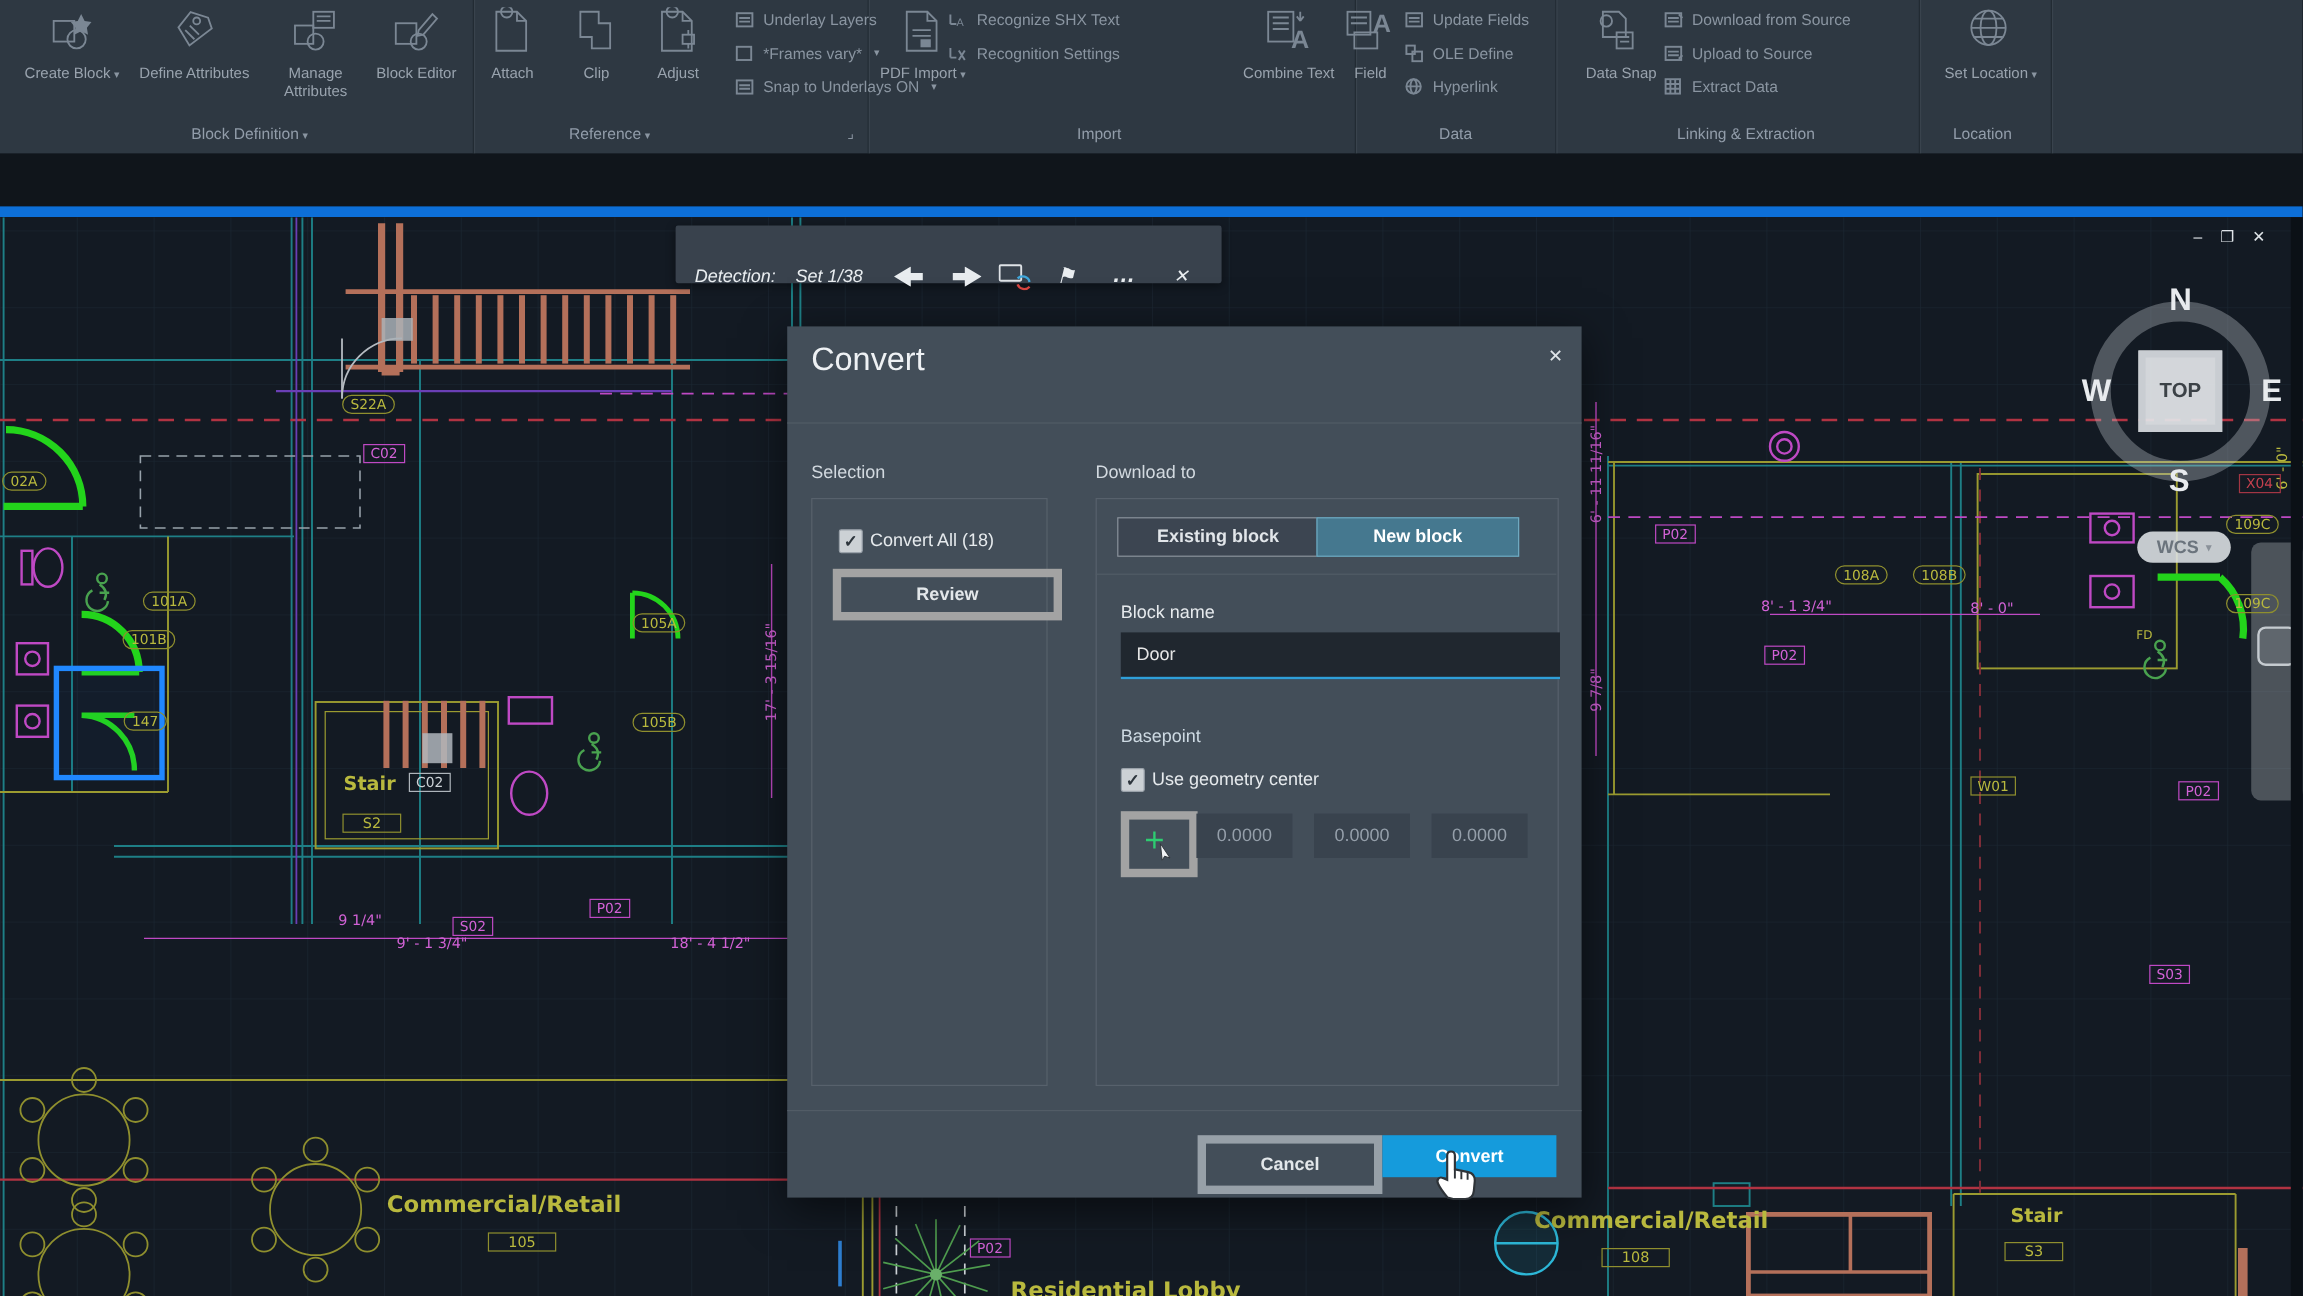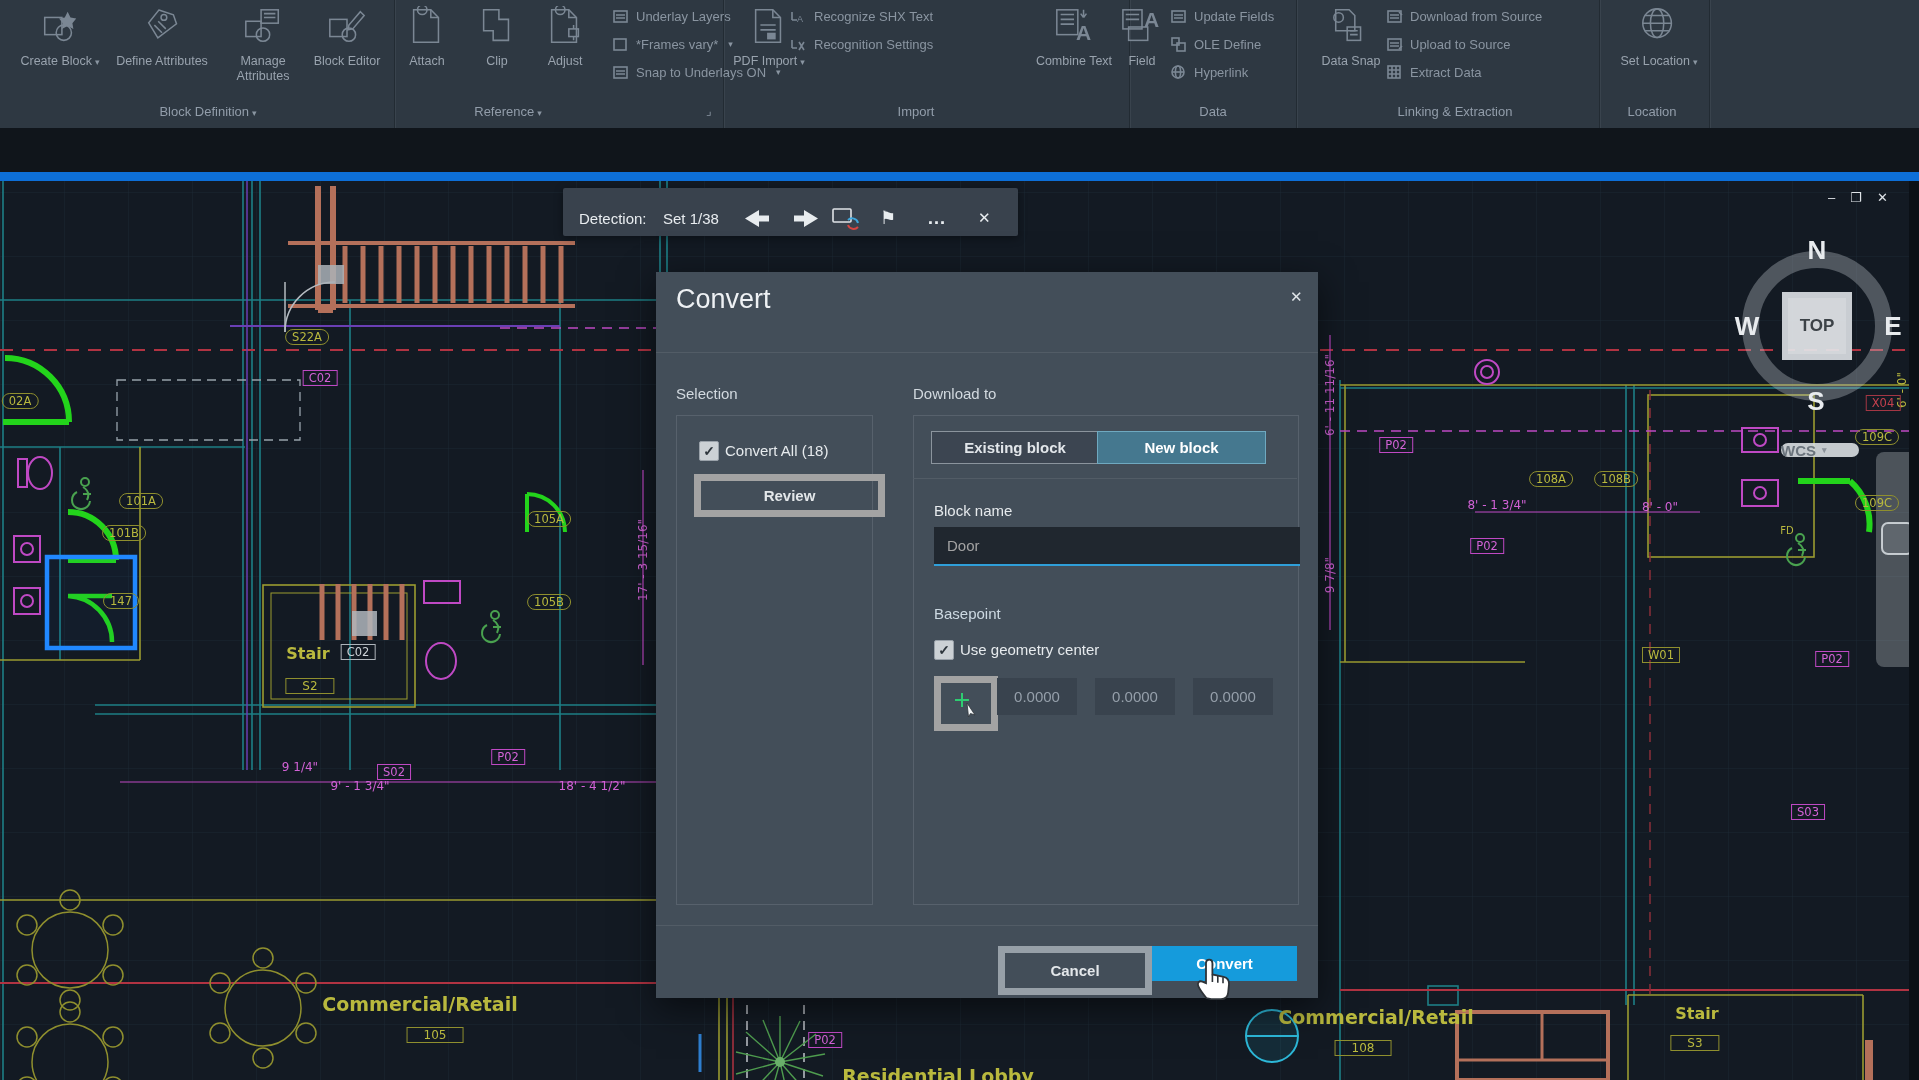--- a/index.html
+++ b/index.html
@@ -35,49 +35,49 @@
   .c-olive{color:#b9b93e;border-color:#8f8f2e;}
   .c-magenta{color:#d262d6;border-color:#bf49c4;}
   .c-white{color:#ccd2d7;border-color:#aeb5bb;}
   .c-red{color:#c4404e;border-color:#a33644;}
   
   #winctl{position:absolute;left:1828px;top:190px;display:flex;gap:15px;color:#dfe4e8;font-size:13px;}
   #winctl span{cursor:default;}
   
   #detbar{position:absolute;left:563px;top:188px;width:455px;height:48px;background:#39424d;border-radius:2px;
           box-shadow:0 2px 8px rgba(0,0,0,.4);color:#e9edf0;font-size:15px;}
-  #detbar .it{position:absolute;top:4px;height:52px;display:flex;align-items:center;}
+  #detbar .it{position:absolute;top:16px;height:52px;display:flex;align-items:center;font-style:italic;}
   
   #dialog{position:absolute;left:656px;top:272px;width:662px;height:726px;background:#434e59;
           box-shadow:0 10px 34px rgba(0,0,0,.55);color:#e6eaed;}
   #dialog .abs{position:absolute;}
   .dlg-title{font-size:27px;color:#eef1f4;}
   .hr{position:absolute;height:1px;background:#525c66;}
   .grpbox{position:absolute;border:1px solid #57616c;}
   .seclabel{font-size:15px;color:#d2d9df;}
   .cbx{width:18px;height:18px;background:#ccd1d5;border:1px solid #9aa2aa;border-radius:2px;
        display:flex;align-items:center;justify-content:center;color:#2e363d;font-size:14px;font-weight:bold;}
   .btn-outline{border:7px solid #a3a3a3;background:transparent;color:#e3e7ea;font-weight:bold;font-size:15px;
        display:flex;align-items:center;justify-content:center;font-family:"Liberation Sans",sans-serif;}
   .tgl{display:flex;align-items:center;justify-content:center;font-size:15px;font-weight:bold;}
   .tgl-off{background:#3c4551;border:1px solid #8b949d;color:#e2e6ea;}
   .tgl-on{background:#45788f;border:1px solid #6fa9c0;color:#ffffff;}
-  .txtinput{background:#20272f;border:none;border-bottom:2px solid #2f9fd9;color:#a3a3a3;font-size:15px;
+  .txtinput{background:#20272f;border:none;border-bottom:2px solid #2f9fd9;color:#e5e5e5;font-size:15px;
        padding:0 13px;display:flex;align-items:center;}
   .coord{background:#39434e;color:#959faa;font-size:15px;display:flex;align-items:center;justify-content:center;}
   .btn-primary{background:#159bdc;color:#fff;font-weight:bold;font-size:15px;display:flex;align-items:center;justify-content:center;}
   .xclose{color:#dfe4e8;font-size:15px;}
   
   #vcube-ring{position:absolute;left:1742px;top:251px;width:116px;height:116px;border:17px solid rgba(195,201,207,.34);border-radius:50%;}
   .vc-letter{position:absolute;transform:translate(-50%,-50%);color:#e8ebee;font-weight:bold;font-size:26px;font-family:"Liberation Sans",sans-serif;}
   #vc-top{position:absolute;left:1782px;top:292px;width:70px;height:68px;background:rgba(226,229,232,.93);
           display:flex;align-items:center;justify-content:center;color:#3c4247;font-weight:bold;font-size:17px;
           box-shadow:inset 0 0 0 6px rgba(200,204,208,.9);}
-  #wcs-pill{position:absolute;left:1781px;top:443px;width:78px;height:14px;background:rgba(222,226,230,.88);
-          border-radius:13px;display:flex;align-items:center;gap:6px;color:#6b747d;font-weight:bold;font-size:15px;}
+  #wcs-pill{position:absolute;left:1781px;top:443px;width:78px;height:26px;background:rgba(222,226,230,.88);
+          border-radius:13px;display:flex;align-items:center;justify-content:center;gap:6px;color:#6b747d;font-weight:bold;font-size:15px;}
   
   #cursor{position:absolute;left:1192px;top:950px;}
 </style>
 </head>
 <body>
 
 <div id="stage">
 
   <svg width="0" height="0" style="position:absolute">
     <defs>

